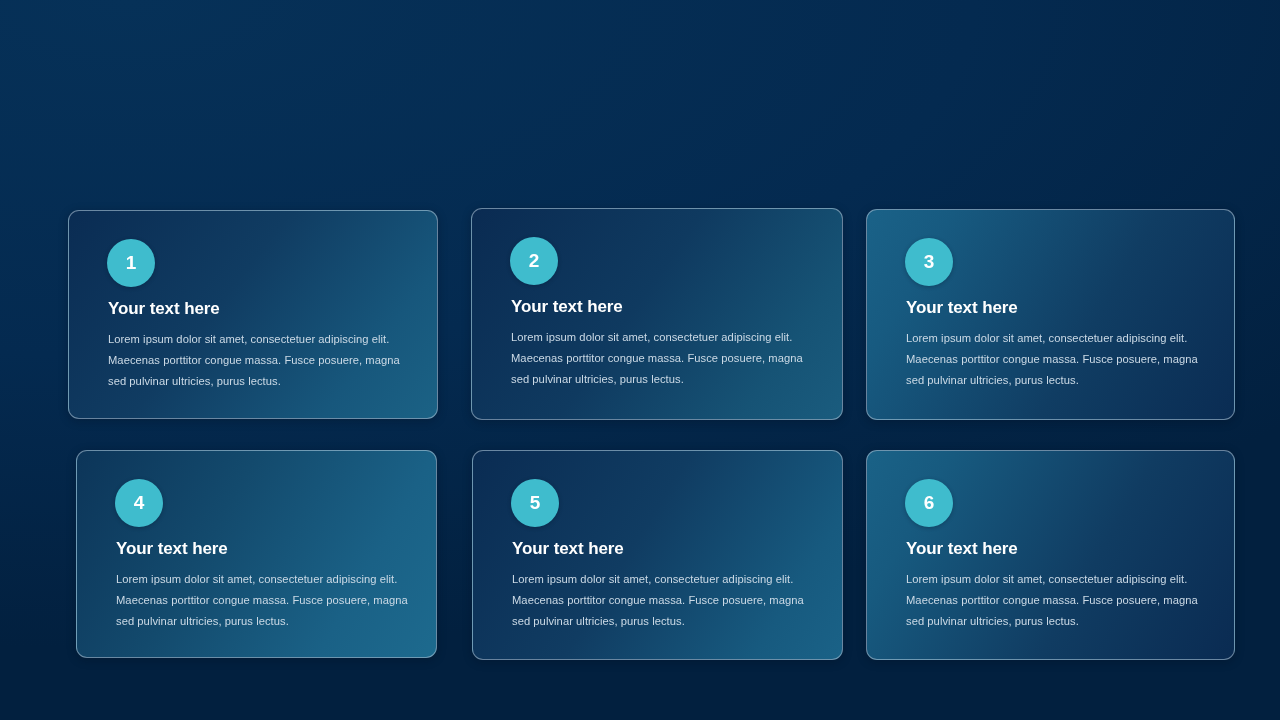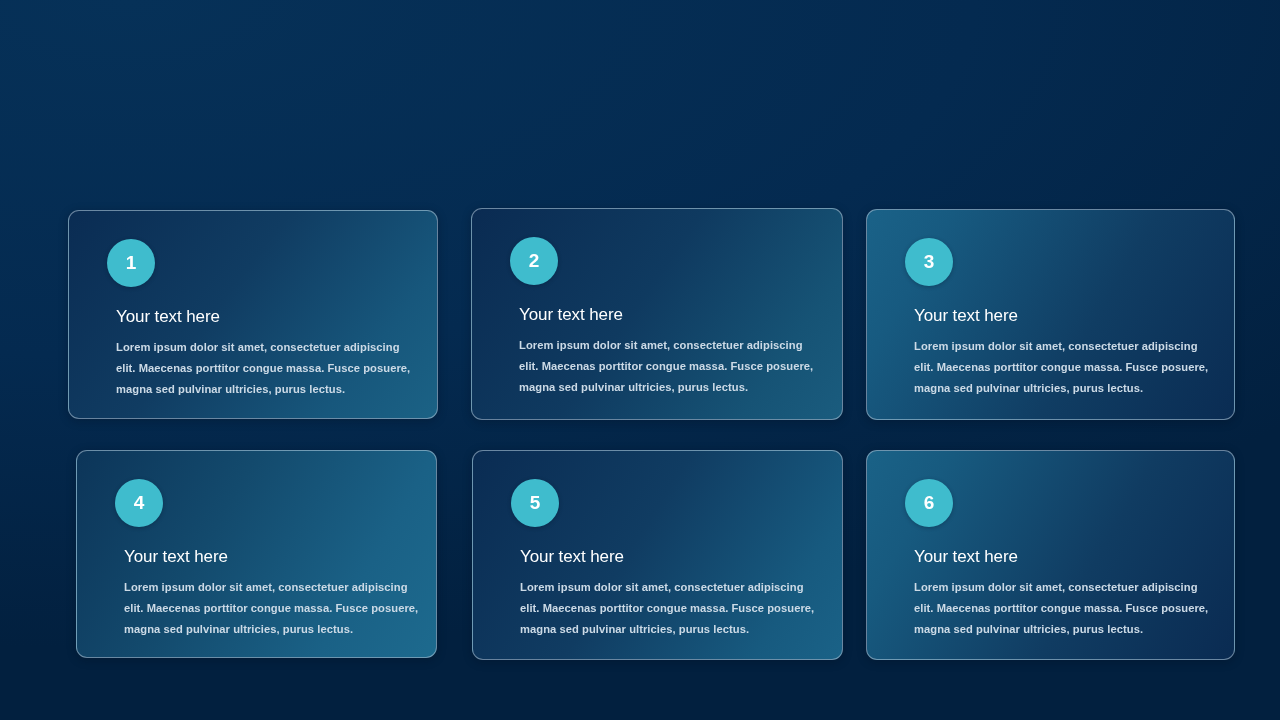--- a/index.html
+++ b/index.html
@@ -93,39 +93,38 @@
     font-size: 19px;
     font-weight: 700;
     color: #ffffff;
     box-shadow: 0 1px 4px rgba(0, 18, 34, 0.28);
   }
 
   .card-heading {
     position: absolute;
     left: 39px;
     top: 88px;
-    margin: 8px;
+    margin: 0;
     font-size: 17px;
-    font-weight: 400;
+    font-weight: 700;
     letter-spacing: -0.1px;
     color: #ffffff;
     white-space: nowrap;
   }
 
   .card-body {
     position: absolute;
     left: 39px;
     top: 118px;
     width: 296px;
-    margin: 8px;
+    margin: 0;
     font-size: 11.2px;
     line-height: 21px;
     color: #ccdae6;
     letter-spacing: 0.05px;
-    font-weight: bold;
   }
 </style>
 </head>
 <body>
 
 <div id="slide">
 
 
   <div id="cards">
 

